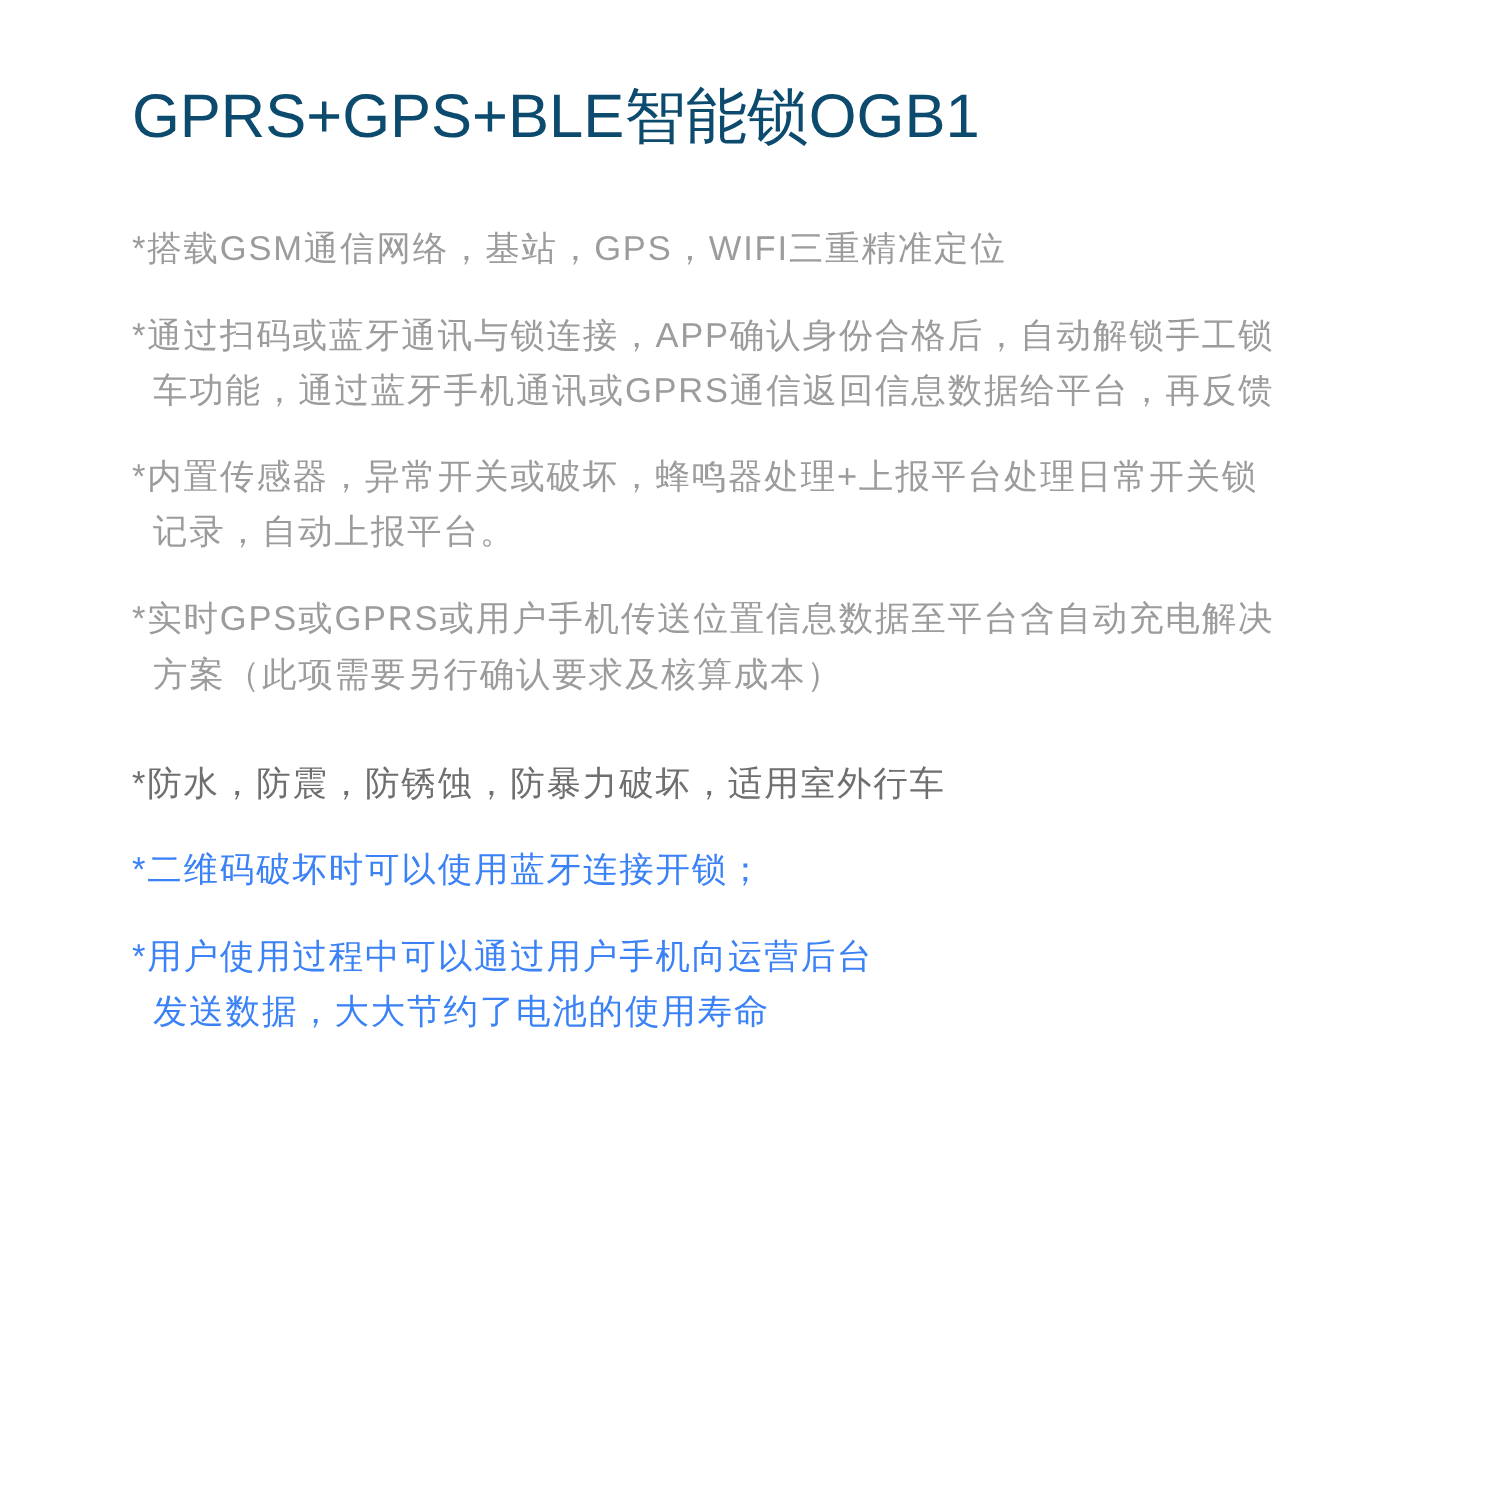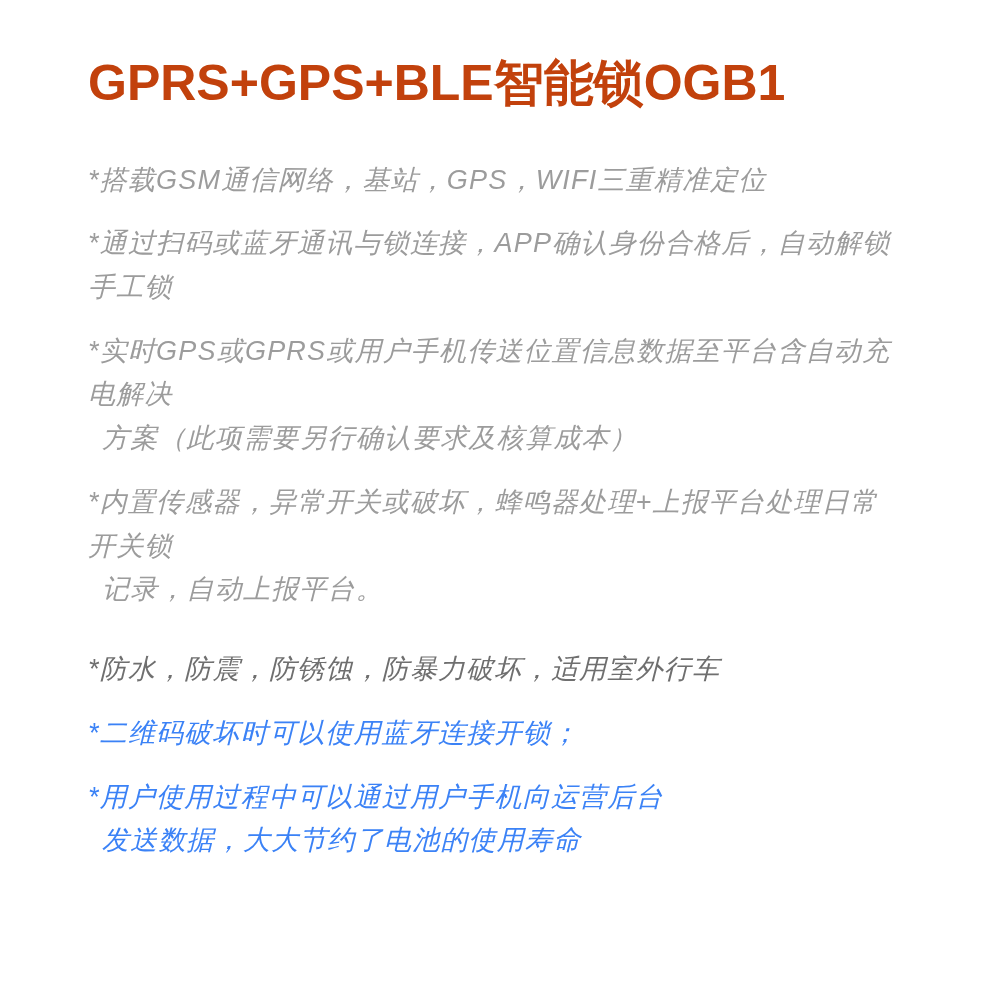--- a/index.html
+++ b/index.html
@@ -14,42 +14,41 @@
     overflow: hidden;
   }
   .page {
     position: relative;
     width: 1000px;
     height: 1000px;
     box-sizing: border-box;
     padding: 52px 60px 0 88px;
   }
   .title {
-    font-size: 50px;
+    font-size: 41px;
     line-height: 1.25;
-    font-weight: 700;
-    color: #c2410c;
+    font-weight: 400;
+    color: #0c4a6e;
     letter-spacing: 0px;
     margin: 0 0 44px 0;
     white-space: nowrap;
   }
   .body-list {
     margin: 0;
     padding: 0;
     list-style: none;
   }
   .para {
-    font-size: 27px;
+    font-size: 23px;
     line-height: 1.62;
     letter-spacing: 1.2px;
     margin: 0 0 20px 0;
     color: #9a9a9a;
     text-indent: 0;
     max-width: 815px;
-    font-style: italic;
   }
   .para.gray {
     color: #9c9c9c;
   }
   .para.dark {
     color: #6f6f6f;
     margin-top: 36px;
   }
   .para.green {
     color: #3b82f6;
@@ -67,30 +66,31 @@
   <h1 class="title">GPRS+GPS+BLE智能锁OGB1</h1>
 
   <div class="body-list">
 
     <p class="para gray">
       <span>*搭载GSM通信网络，基站，GPS，WIFI三重精准定位</span>
     </p>
 
     <p class="para gray">
       <span>*通过扫码或蓝牙通讯与锁连接，APP确认身份合格后，自动解锁手工锁</span>
+      <span class="hang">车功能，通过蓝牙手机通讯或GPRS通信返回信息数据给平台，再反馈</span>
+    </p>
+
+    <p class="para gray">
+      <span>*内置传感器，异常开关或破坏，蜂鸣器处理+上报平台处理日常开关锁</span>
+      <span class="hang">记录，自动上报平台。</span>
     </p>
 
     <p class="para gray">
       <span>*实时GPS或GPRS或用户手机传送位置信息数据至平台含自动充电解决</span>
       <span class="hang">方案（此项需要另行确认要求及核算成本）</span>
-    </p>
-
-    <p class="para gray">
-      <span>*内置传感器，异常开关或破坏，蜂鸣器处理+上报平台处理日常开关锁</span>
-      <span class="hang">记录，自动上报平台。</span>
     </p>
 
 
     <p class="para dark">
       <span>*防水，防震，防锈蚀，防暴力破坏，适用室外行车</span>
     </p>
 
     <p class="para green">
       <span>*二维码破坏时可以使用蓝牙连接开锁；</span>
     </p>

